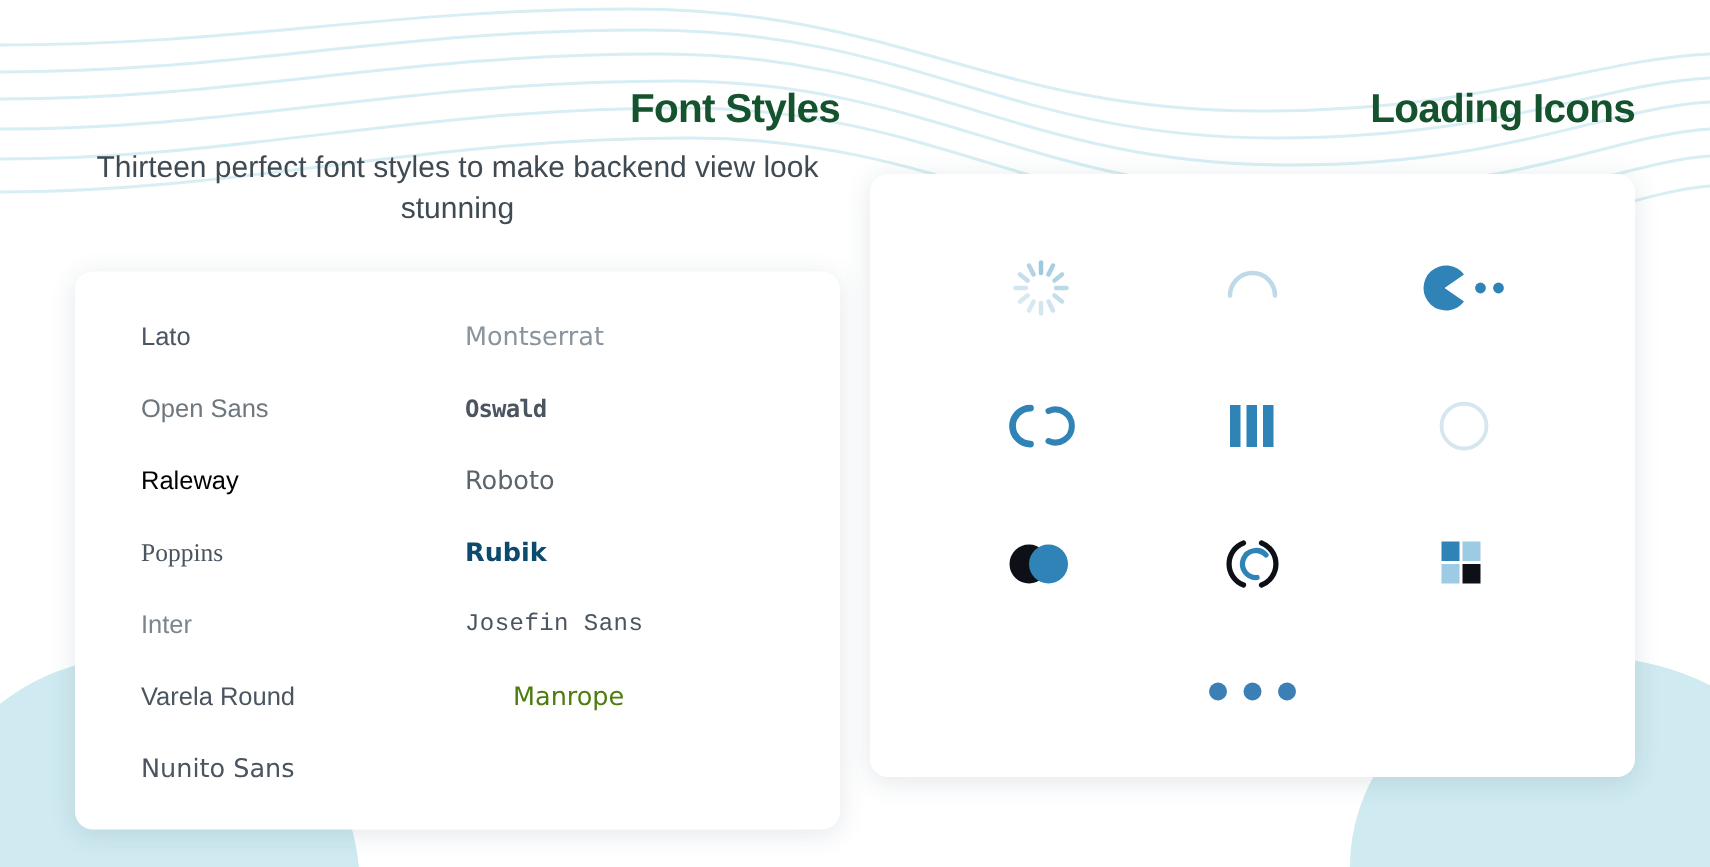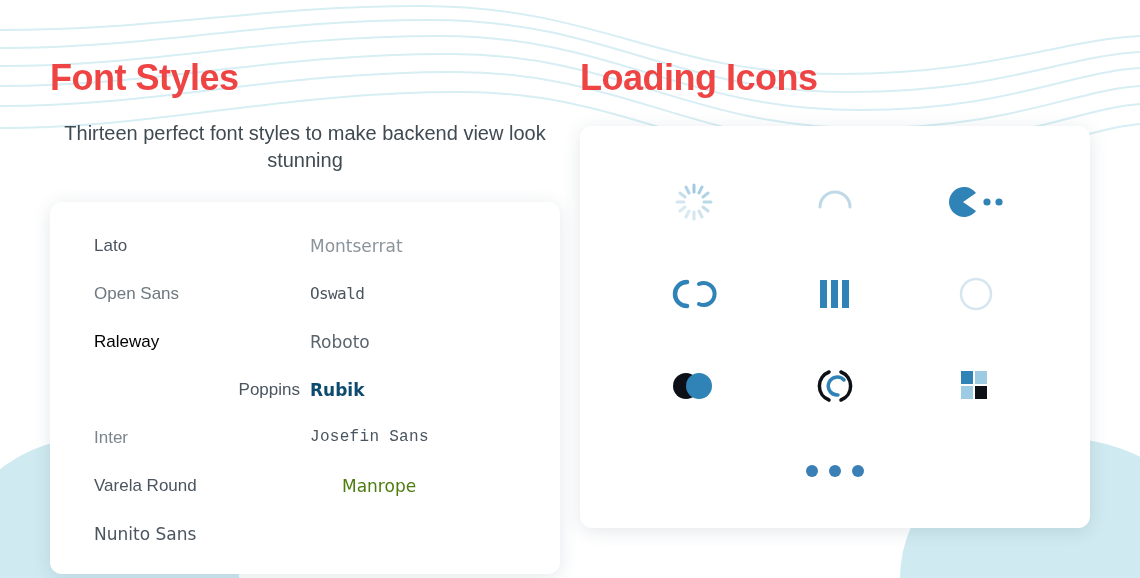--- a/index.html
+++ b/index.html
@@ -52,34 +52,34 @@
     width: 1140px;
     padding: 0 40px;
     z-index: 3;
   }
   .column {
     width: 50%;
     padding: 0 10px;
   }
 
   .section-title {
-    text-align: left;
-    color: #ef4444;
-    font-size: 36px;
+    text-align: right;
+    color: #14532d;
+    font-size: 27px;
     font-weight: bold;
     letter-spacing: -0.5px;
     margin: 58px 0 0 0;
     line-height: 1.1;
   }
   .section-sub {
     text-align: center;
     color: #3f4a52;
     font-size: 20px;
     line-height: 1.35;
-    margin: 22px 0 0 0;
+    margin: 11px 0 0 0;
     font-weight: normal;
   }
 
   .card {
     margin-top: 28px;
     background: #ffffff;
     border-radius: 12px;
     box-shadow: 0 3px 18px rgba(40,70,90,0.13);
     min-height: 290px;
     padding: 34px 44px 30px 44px;
@@ -92,22 +92,22 @@
     grid-template-columns: 1fr 1fr;
     row-gap: 28px;
     column-gap: 10px;
   }
   .font-item {
     font-size: 17px;
     color: #4a5560;
     white-space: nowrap;
   }
   .f-lato      { font-family: "Liberation Sans", sans-serif; }
-  .f-oswald    { font-family: "DejaVu Sans Mono", monospace; font-weight: normal; font-size: 16px; letter-spacing: -0.6px; }
-  .f-poppins   { font-family: Liberation Sans, sans-serif; text-align: right; }
+  .f-oswald    { font-family: "DejaVu Sans Mono", monospace; font-weight: bold; font-size: 16px; letter-spacing: -0.6px; }
+  .f-poppins   { font-family: Liberation Serif, serif; }
   .f-josefin   { font-family: Liberation Mono, monospace; font-size: 16px; letter-spacing: 0.3px; }
   .f-nunito    { font-family: "DejaVu Sans", sans-serif; }
   .f-montserrat{ font-family: "DejaVu Sans", sans-serif; color: #8a949c; }
   .f-raleway   { font-family: "Liberation Sans", sans-serif; color: #000000; }
   .f-rubik     { font-family: "DejaVu Sans", sans-serif; font-weight: bold; color: #0c4a6e; }
   .f-varela    { font-family: "Liberation Sans", sans-serif; color: #4a5560; }
   .f-opensans  { font-family: "Liberation Sans", sans-serif; color: #6d7880; }
   .f-roboto    { font-family: "DejaVu Sans", sans-serif; color: #5a646d; }
   .f-inter     { font-family: "Liberation Sans", sans-serif; color: #7b858d; }
   .f-manrope   { font-family: "DejaVu Sans", sans-serif; color: #4d7c0f; margin-left: 32px; }

